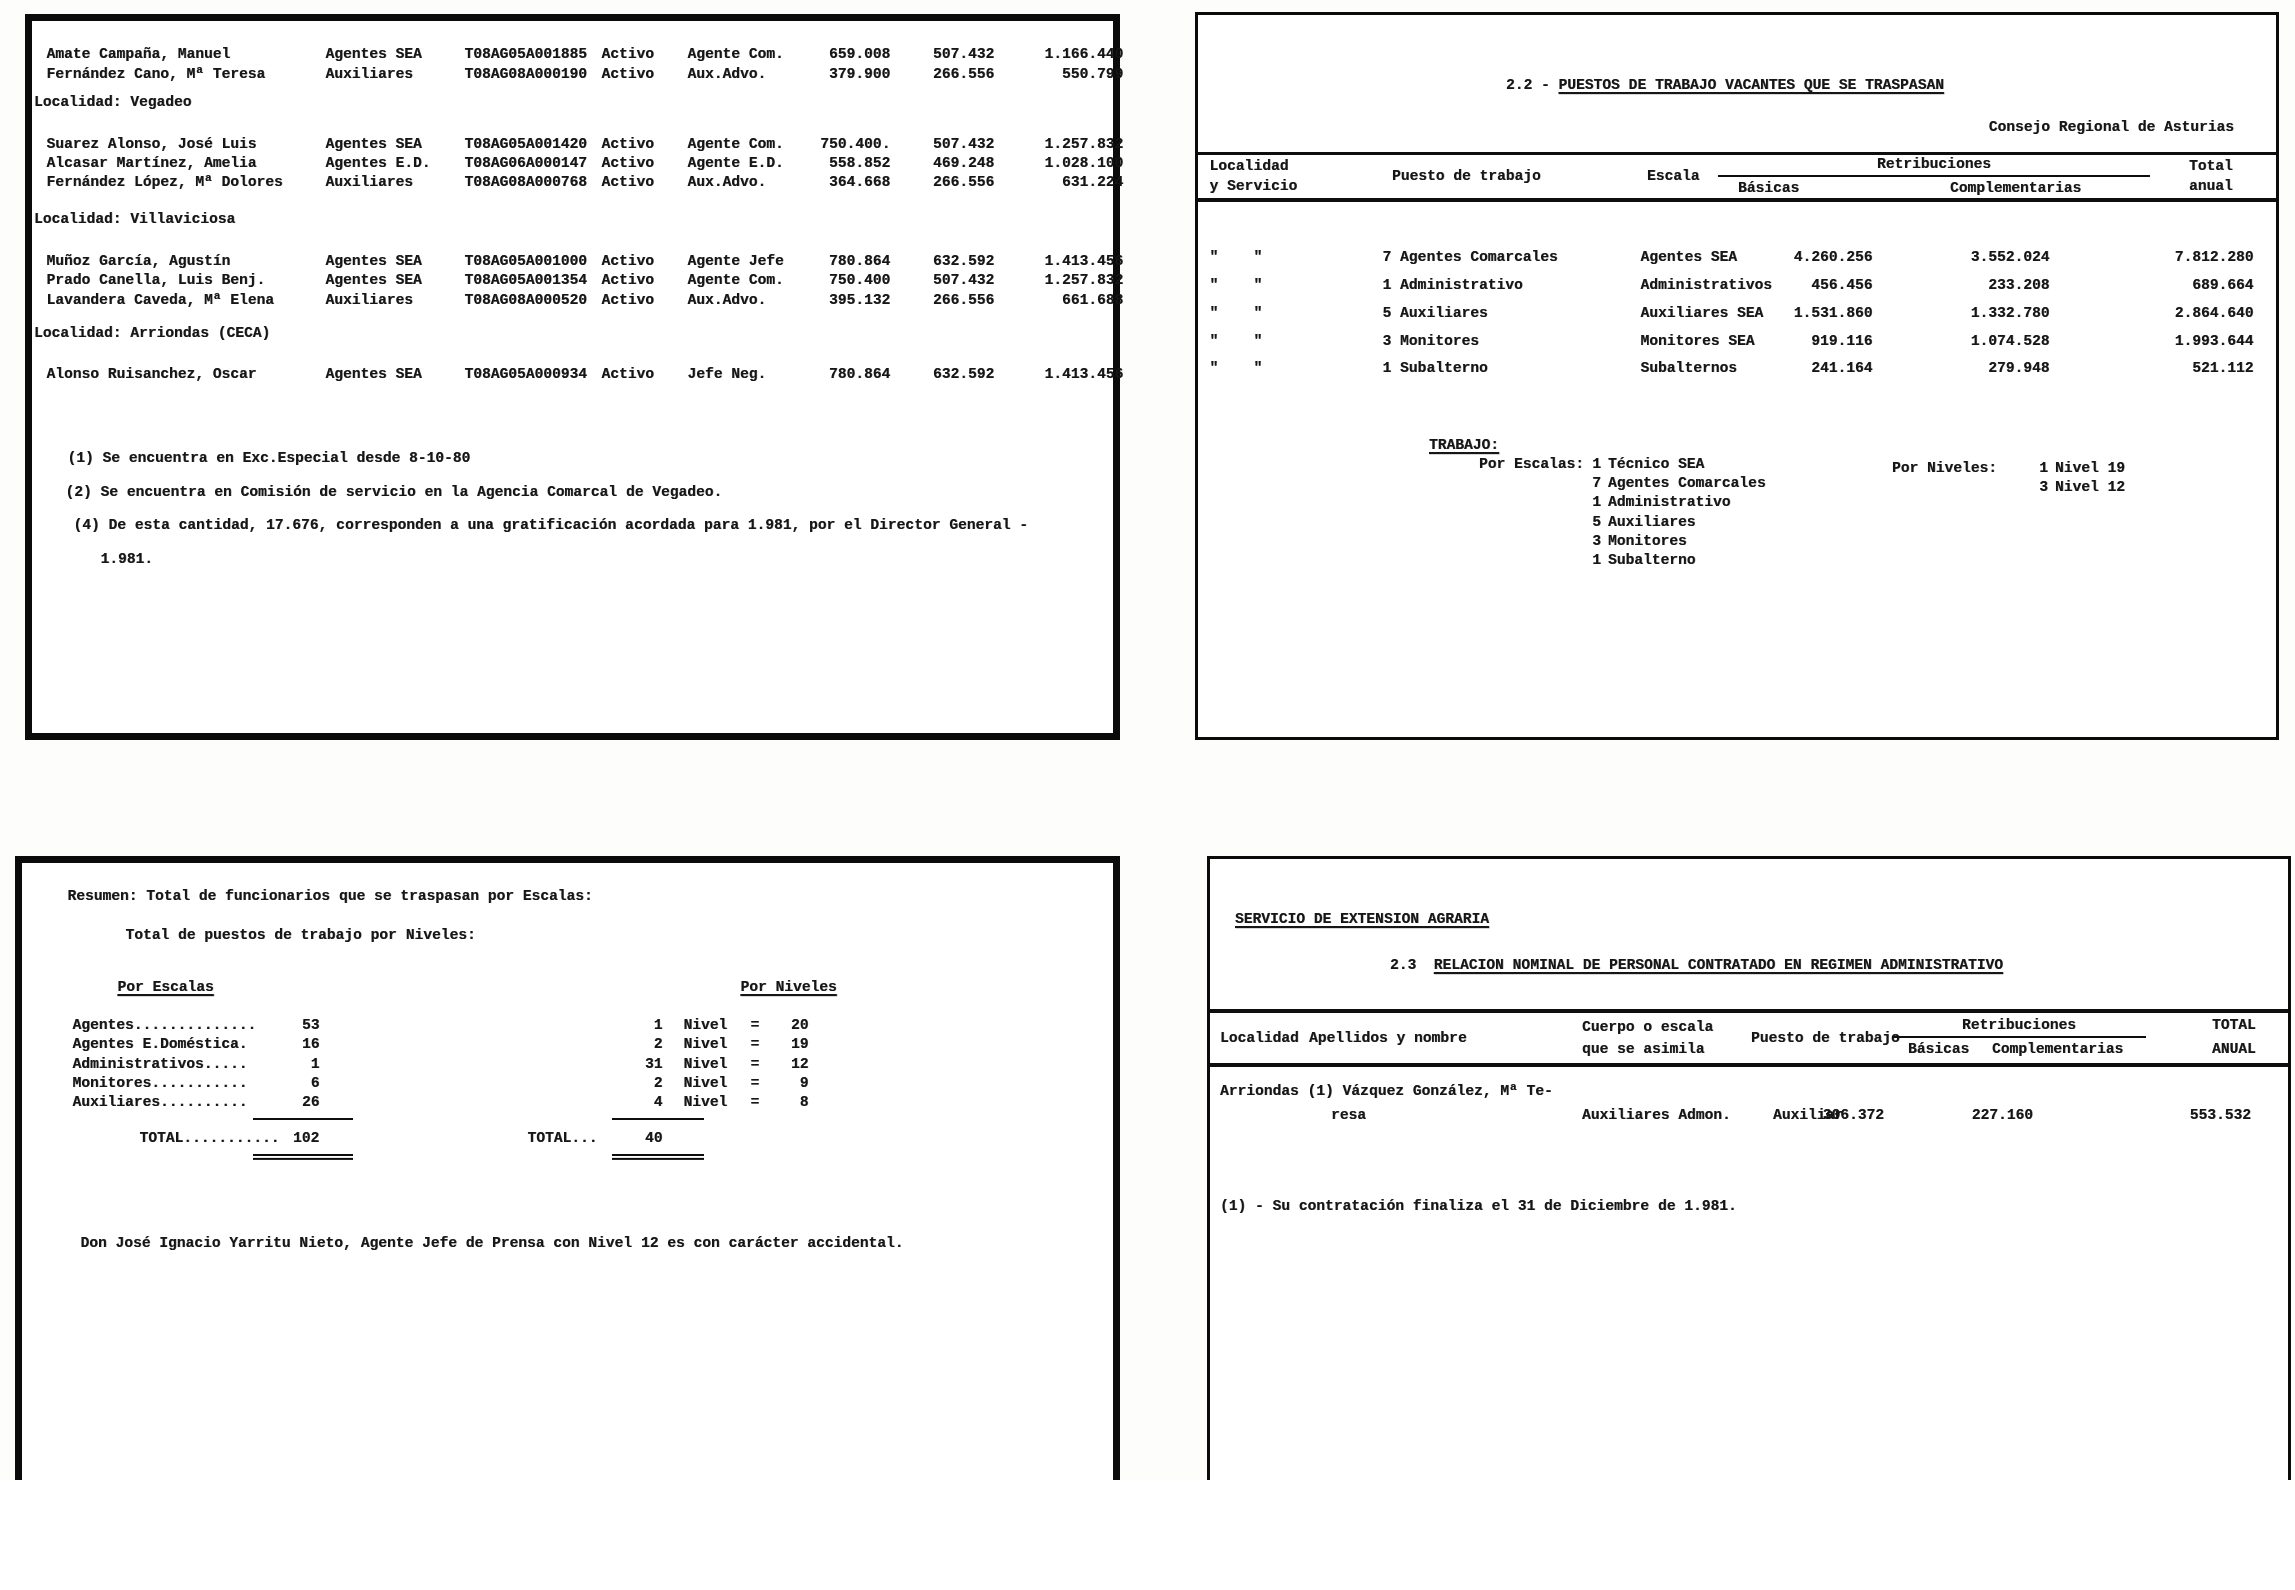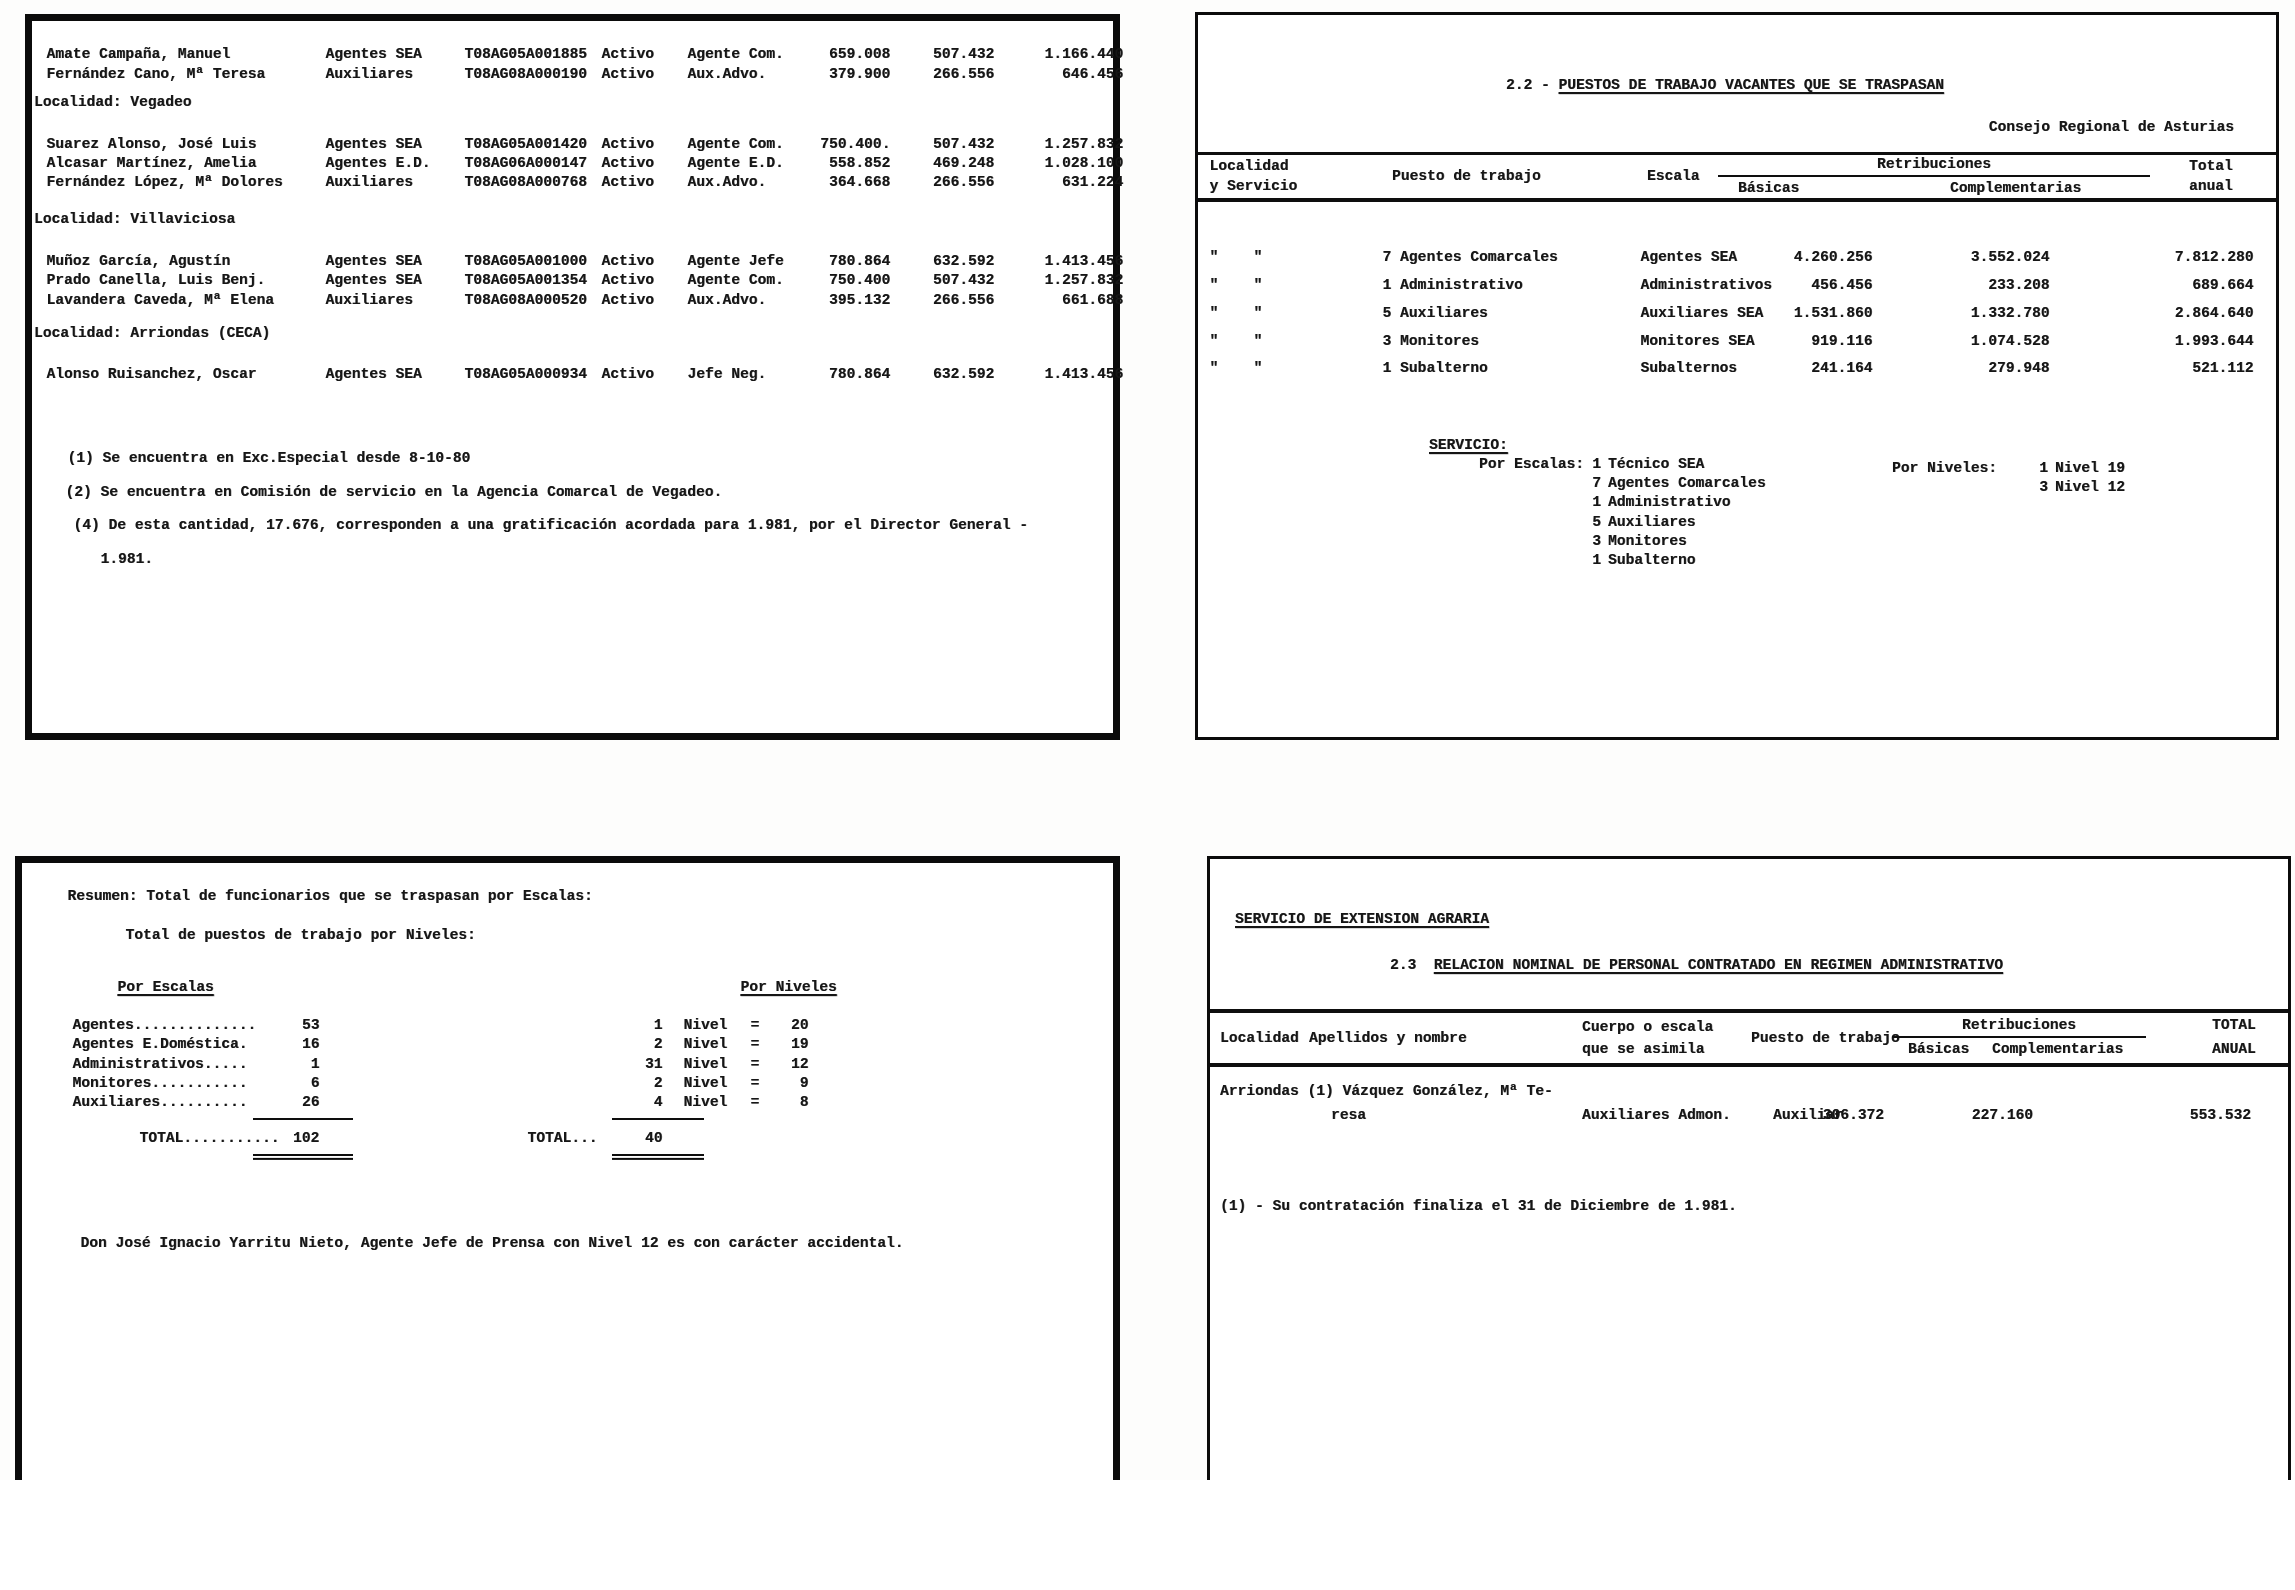--- a/index.html
+++ b/index.html
@@ -36,21 +36,21 @@
 <body>
 
 <div id="scan">
 
   <div class="panel" id="panel-tl">
 
     <div class="tl-row" style="top:25.4px">
       <span>Amate Campaña, Manuel</span><span>Agentes SEA</span><span>T08AG05A001885</span><span>Activo</span><span>Agente Com.</span><span class="num">659.008</span><span class="num">507.432</span><span class="num">1.166.440</span>
     </div>
     <div class="tl-row" style="top:45px">
-      <span>Fernández Cano, Mª Teresa</span><span>Auxiliares</span><span>T08AG08A000190</span><span>Activo</span><span>Aux.Advo.</span><span class="num">379.900</span><span class="num">266.556</span><span class="num">646.456</span>
+      <span>Fernández Cano, Mª Teresa</span><span>Auxiliares</span><span>T08AG08A000190</span><span>Activo</span><span>Aux.Advo.</span><span class="num">379.900</span><span class="num">266.556</span><span class="num">550.799</span>
     </div>
 
     <div class="t" style="left:1.5px;top:73px">Localidad: Vegadeo</div>
 
     <div class="tl-row" style="top:115px">
       <span>Suarez Alonso, José Luis</span><span>Agentes SEA</span><span>T08AG05A001420</span><span>Activo</span><span>Agente Com.</span><span class="num">750.400.</span><span class="num">507.432</span><span class="num">1.257.832</span>
     </div>
     <div class="tl-row" style="top:134px">
       <span>Alcasar Martínez, Amelia</span><span>Agentes E.D.</span><span>T08AG06A000147</span><span>Activo</span><span>Agente E.D.</span><span class="num">558.852</span><span class="num">469.248</span><span class="num">1.028.100</span>
     </div>
@@ -111,21 +111,21 @@
     <div class="tr-row" style="top:290px">
       <span>"    "</span><span>5 Auxiliares</span><span>Auxiliares SEA</span><span class="num">1.531.860</span><span class="num">1.332.780</span><span class="num">2.864.640</span>
     </div>
     <div class="tr-row" style="top:318px">
       <span>"    "</span><span>3 Monitores</span><span>Monitores SEA</span><span class="num">919.116</span><span class="num">1.074.528</span><span class="num">1.993.644</span>
     </div>
     <div class="tr-row" style="top:345px">
       <span>"    "</span><span>1 Subalterno</span><span>Subalternos</span><span class="num">241.164</span><span class="num">279.948</span><span class="num">521.112</span>
     </div>
 
-    <div class="t u" style="left:231px;top:422px">SERVICIO:</div>
+    <div class="t u" style="left:231px;top:422px">TRABAJO:</div>
     <div class="t" style="left:281px;top:441px">Por Escalas:</div>
 
     <div class="res-item" style="left:389px;top:441px"><span class="num">1</span><span>Técnico SEA</span></div>
     <div class="res-item" style="left:389px;top:460px"><span class="num">7</span><span>Agentes Comarcales</span></div>
     <div class="res-item" style="left:389px;top:479px"><span class="num">1</span><span>Administrativo</span></div>
     <div class="res-item" style="left:389px;top:499px"><span class="num">5</span><span>Auxiliares</span></div>
     <div class="res-item" style="left:389px;top:518px"><span class="num">3</span><span>Monitores</span></div>
     <div class="res-item" style="left:389px;top:537px"><span class="num">1</span><span>Subalterno</span></div>
 
     <div class="t" style="left:694px;top:445px">Por Niveles:</div>

